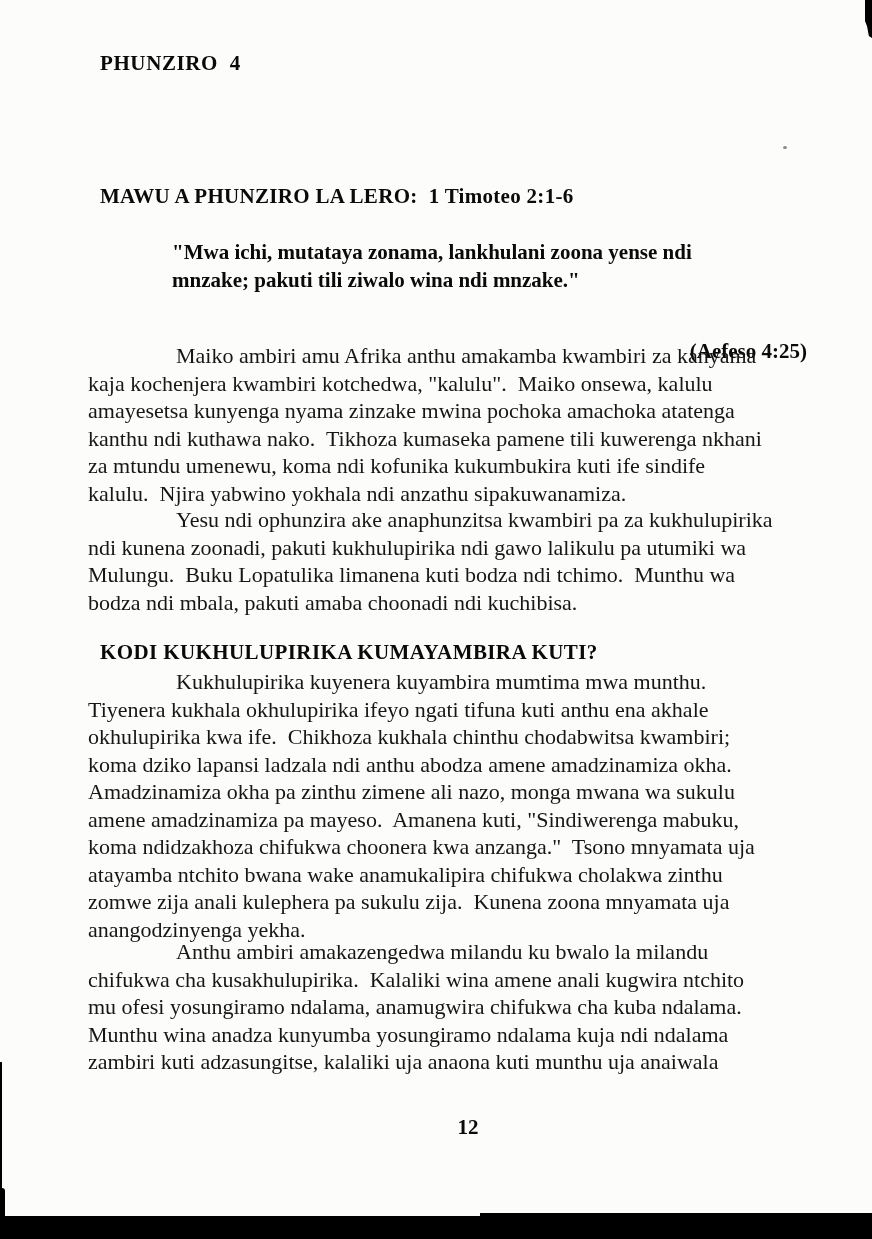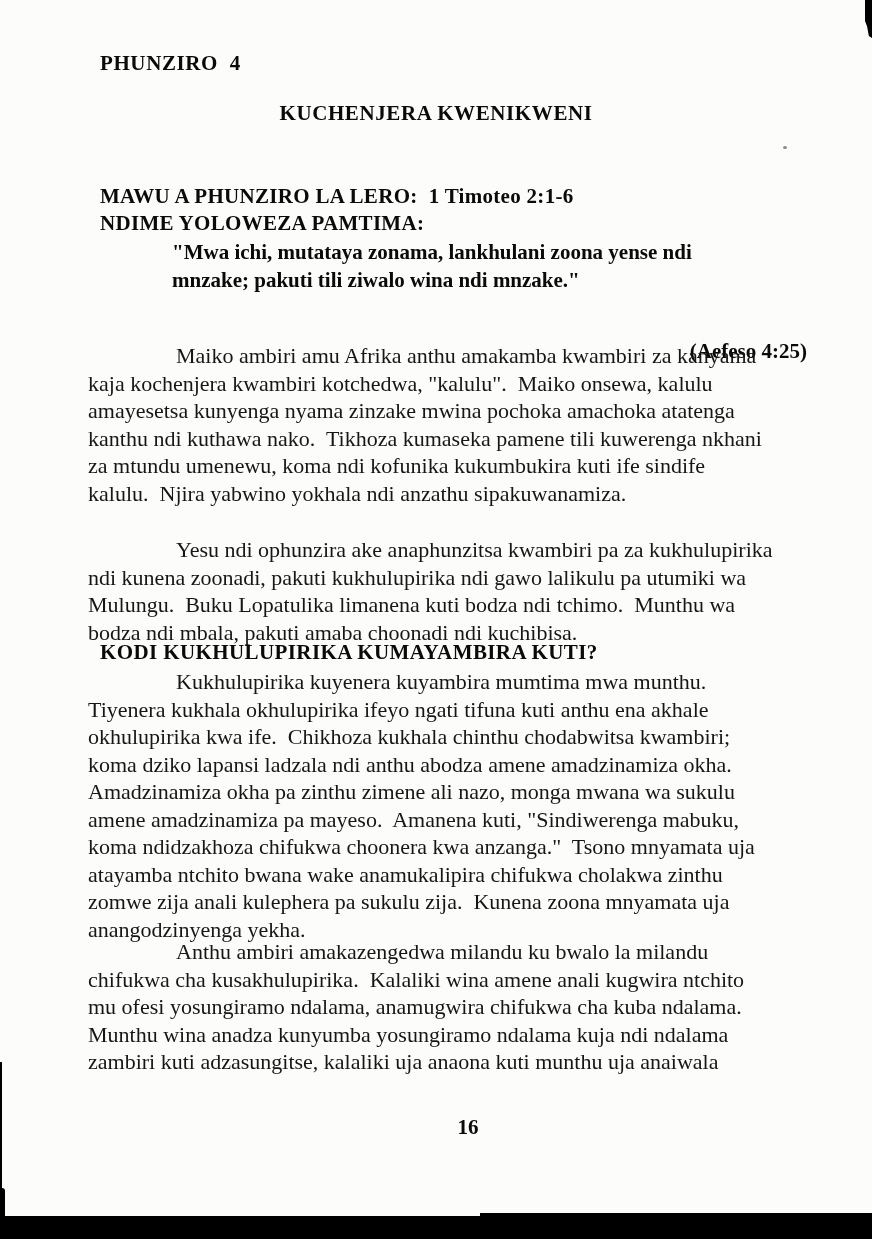--- a/index.html
+++ b/index.html
@@ -50,21 +50,21 @@
     margin-top: 48px;
   }
   .para {
     left: 88px; width: 760px;
     font-size: 22px; line-height: 27.5px;
     white-space: pre-wrap;
     text-indent: 88px;
     color: #161616;
   }
   .para1 { top: 342px; }
-  .para2 { top: 536px; }
+  .para2 { top: 506px; }
   .section-heading {
     left: 100px; top: 640px;
     font-size: 21px; letter-spacing: 0.4px; text-align: right;
   }
   .para3 { top: 668px; }
   .para4 { top: 938px; }
   .page-number {
     left: 88px; top: 1115px; width: 760px;
     text-align: center;
     font-size: 21px;
@@ -103,25 +103,23 @@
 <div class="page">
 
   <div class="abs artifact art-top-right"></div>
   <div class="abs art-dot"></div>
   <div class="abs artifact art-left-line"></div>
   <div class="abs artifact art-left-blob"></div>
   <div class="abs artifact art-bottom-bar"></div>
 
   <div class="abs bold lesson-label">PHUNZIRO  4</div>
 
-  <div class="abs bold main-title">KUCHENJERA KWENIKWENI</div>
 
   <div class="abs bold scripture-heading">MAWU A PHUNZIRO LA LERO:  1 Timoteo 2:1-6</div>
 
-  <div class="abs bold memory-heading">NDIME YOLOWEZA PAMTIMA:</div>
 
   <div class="abs bold memory-verse">"Mwa ichi, mutataya zonama, lankhulani zoona yense ndi
 mnzake; pakuti tili ziwalo wina ndi mnzake."</div>
 
   <div class="abs bold verse-ref">(Aefeso 4:25)</div>
 
   <div class="abs para para1">Maiko ambiri amu Afrika anthu amakamba kwambiri za kanyama
 kaja kochenjera kwambiri kotchedwa, "kalulu".  Maiko onsewa, kalulu
 amayesetsa kunyenga nyama zinzake mwina pochoka amachoka atatenga
 kanthu ndi kuthawa nako.  Tikhoza kumaseka pamene tili kuwerenga nkhani
@@ -145,15 +143,15 @@
 atayamba ntchito bwana wake anamukalipira chifukwa cholakwa zinthu
 zomwe zija anali kulephera pa sukulu zija.  Kunena zoona mnyamata uja
 anangodzinyenga yekha.</div>
 
   <div class="abs para para4">Anthu ambiri amakazengedwa milandu ku bwalo la milandu
 chifukwa cha kusakhulupirika.  Kalaliki wina amene anali kugwira ntchito
 mu ofesi yosungiramo ndalama, anamugwira chifukwa cha kuba ndalama.
 Munthu wina anadza kunyumba yosungiramo ndalama kuja ndi ndalama
 zambiri kuti adzasungitse, kalaliki uja anaona kuti munthu uja anaiwala</div>
 
-  <div class="abs bold page-number">16</div>
+  <div class="abs bold page-number">12</div>
 
 </div>
 
 </body></html>

